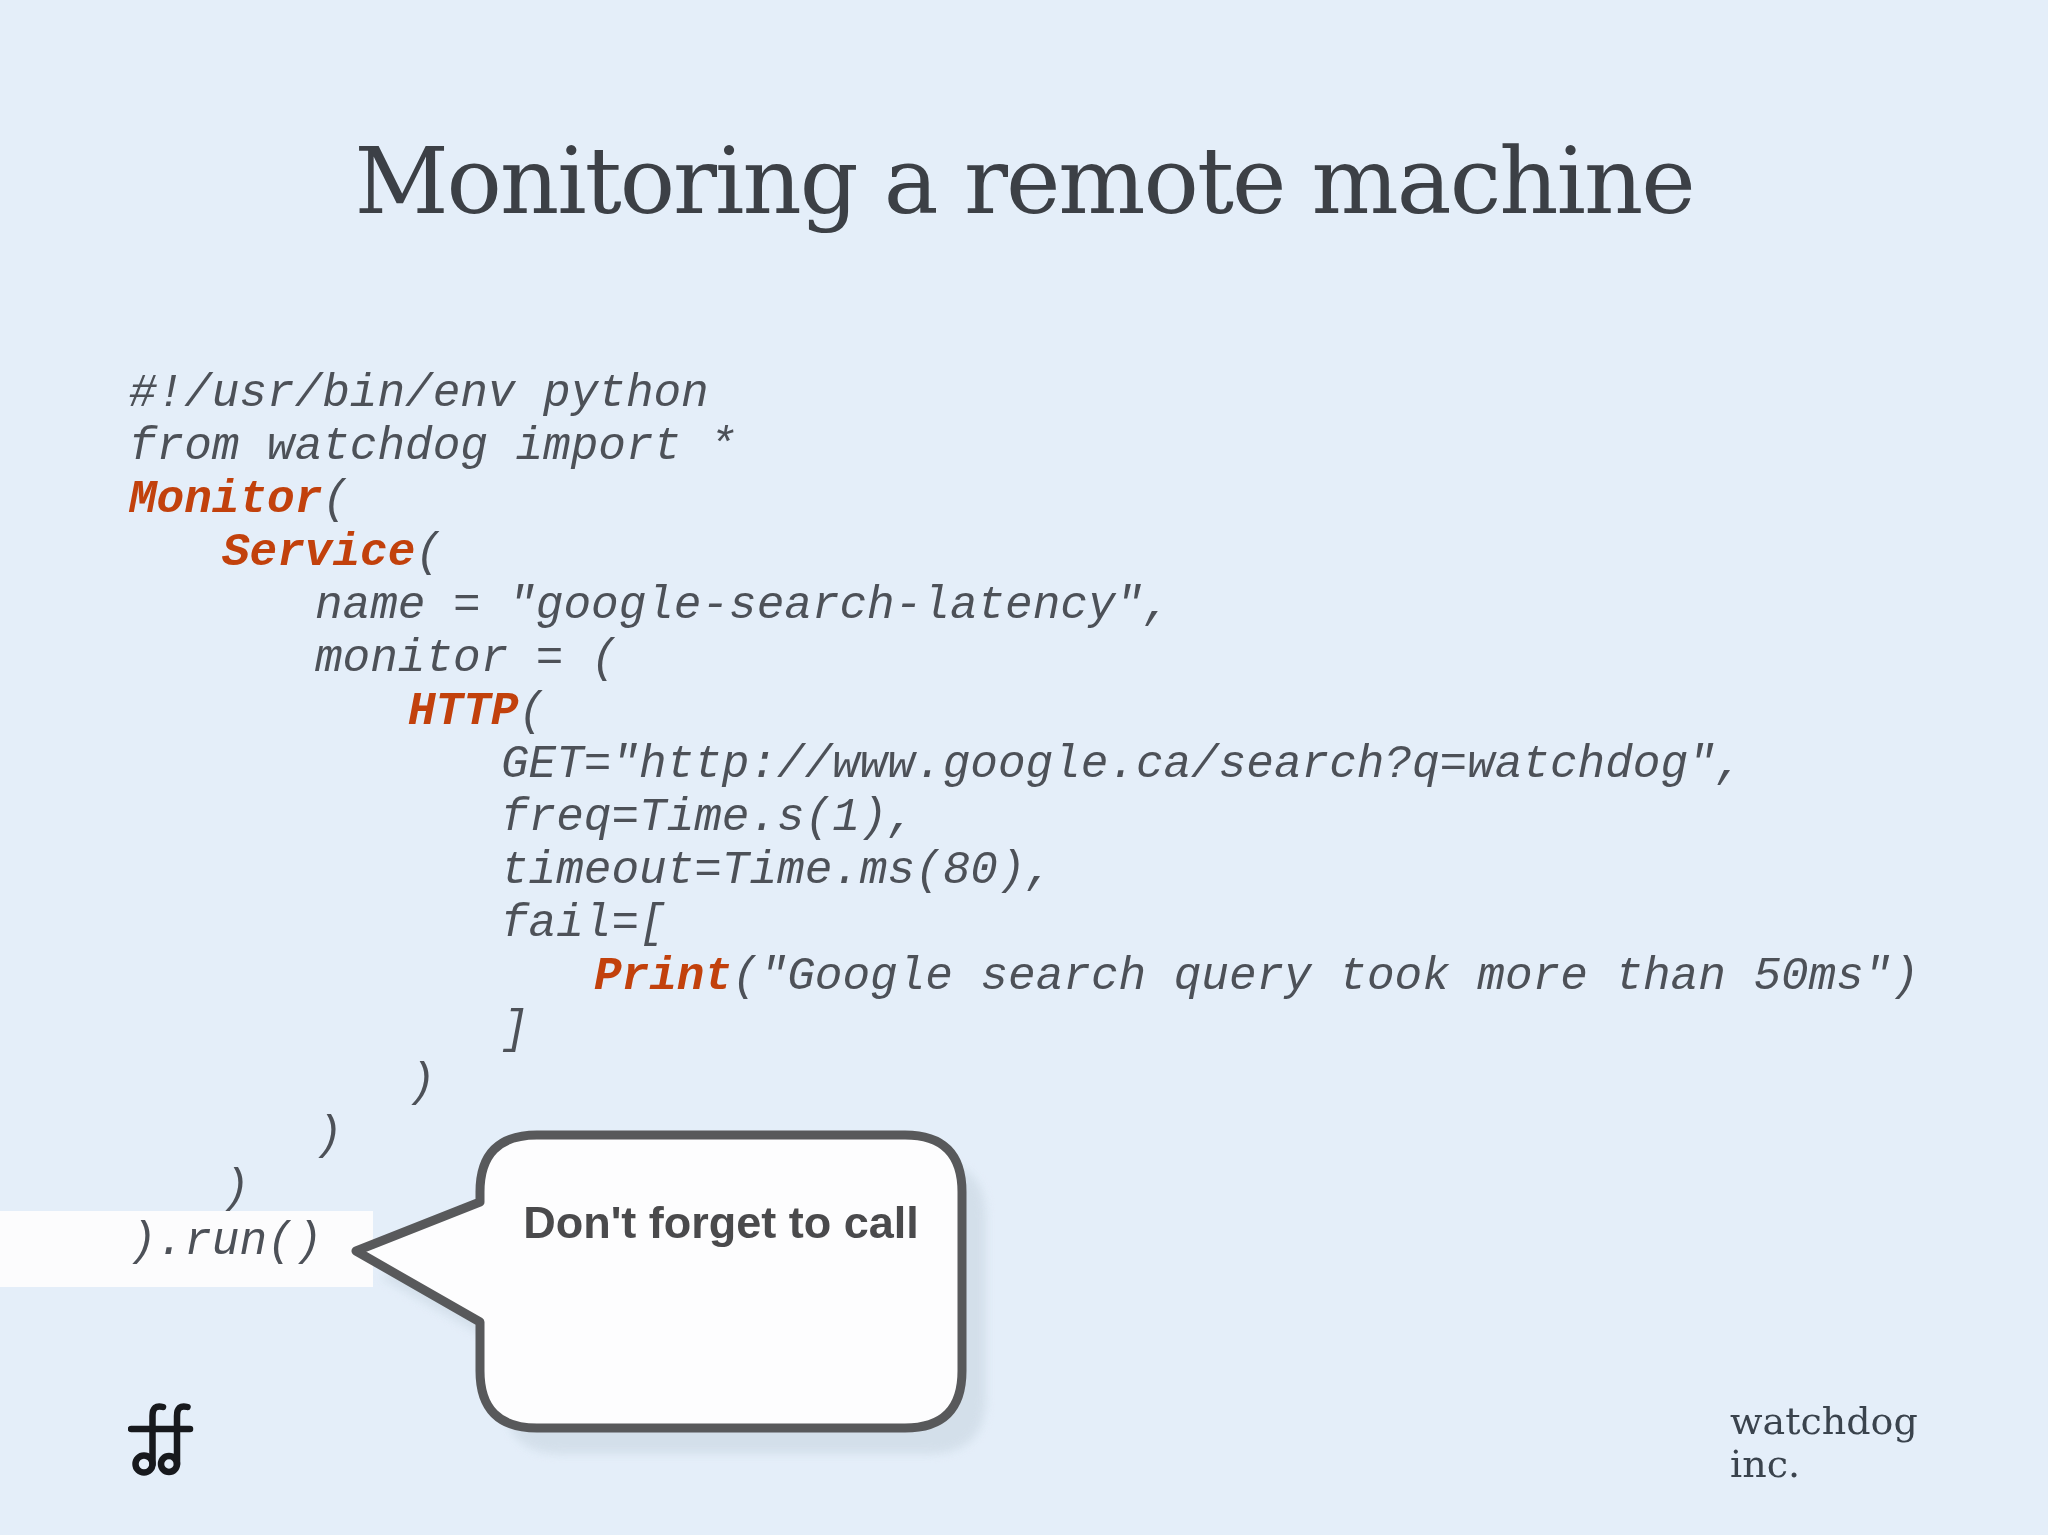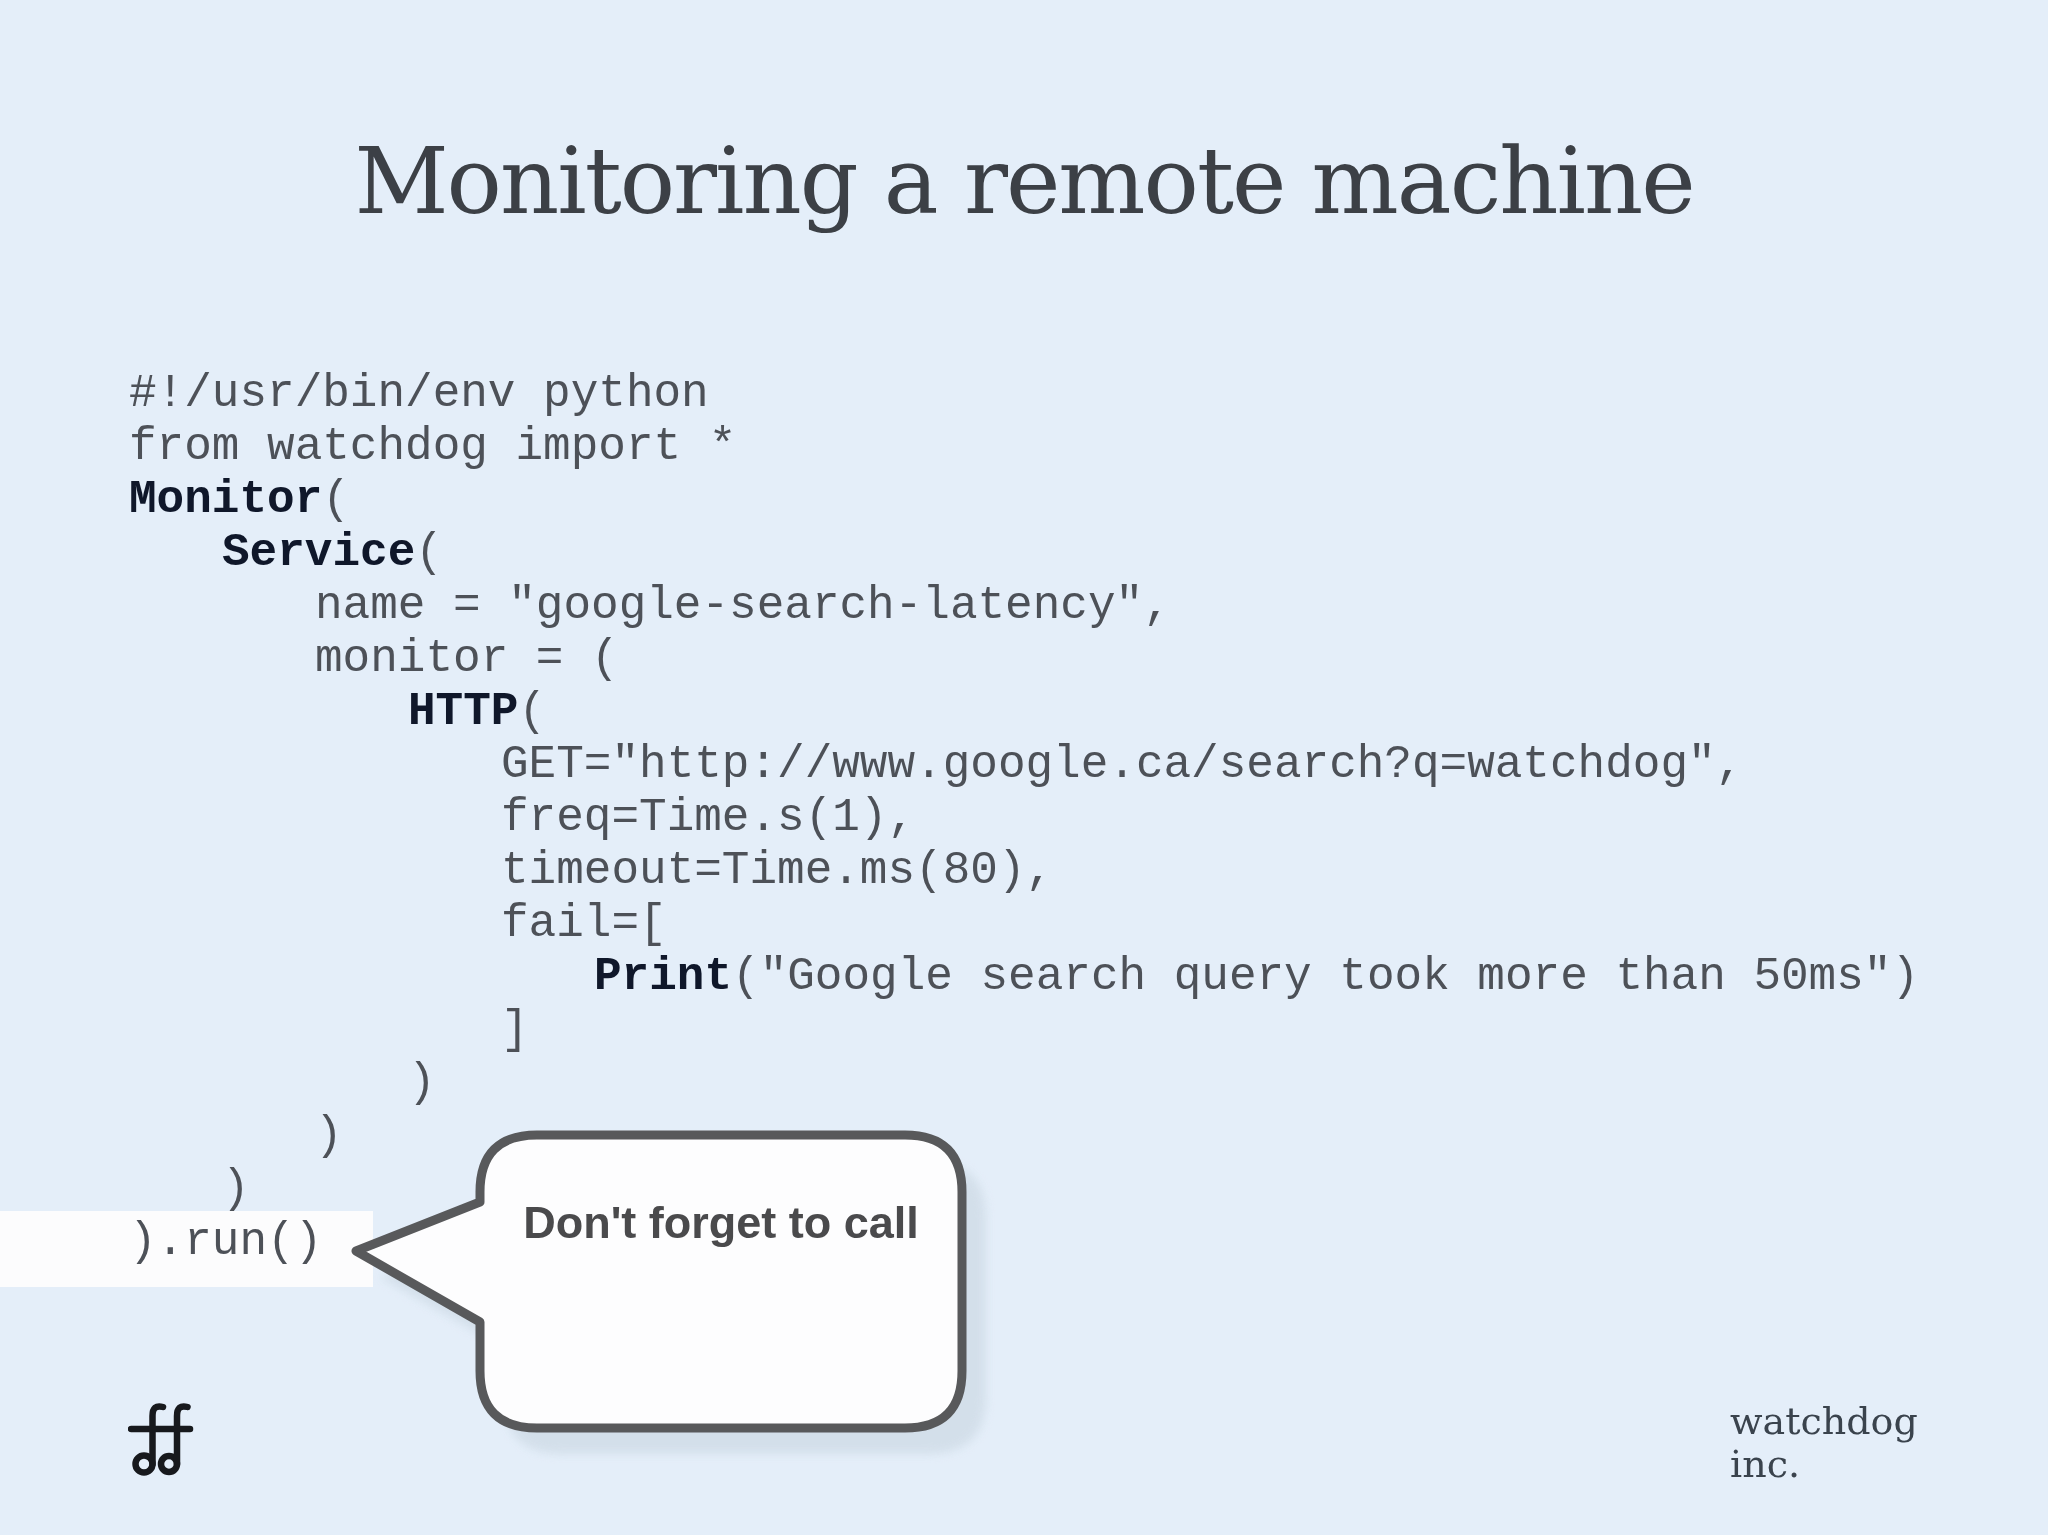--- a/index.html
+++ b/index.html
@@ -37,24 +37,25 @@
     position: absolute;
     left: 129px;
     top: 368px;
     z-index: 2;
     font-family: "Liberation Mono", "DejaVu Sans Mono", monospace;
     font-size: 46px;
     line-height: 53px;
     color: #4d5158;
     white-space: pre;
     tab-size: 93px;
+    font-style: italic;
   }
   .code b {
     font-weight: 700;
-    color: #0f172a;
+    color: #c2410c;
   }
   .bubble-svg {
     position: absolute;
     left: 0;
     top: 0;
     width: 2048px;
     height: 1535px;
     z-index: 3;
     pointer-events: none;
   }

